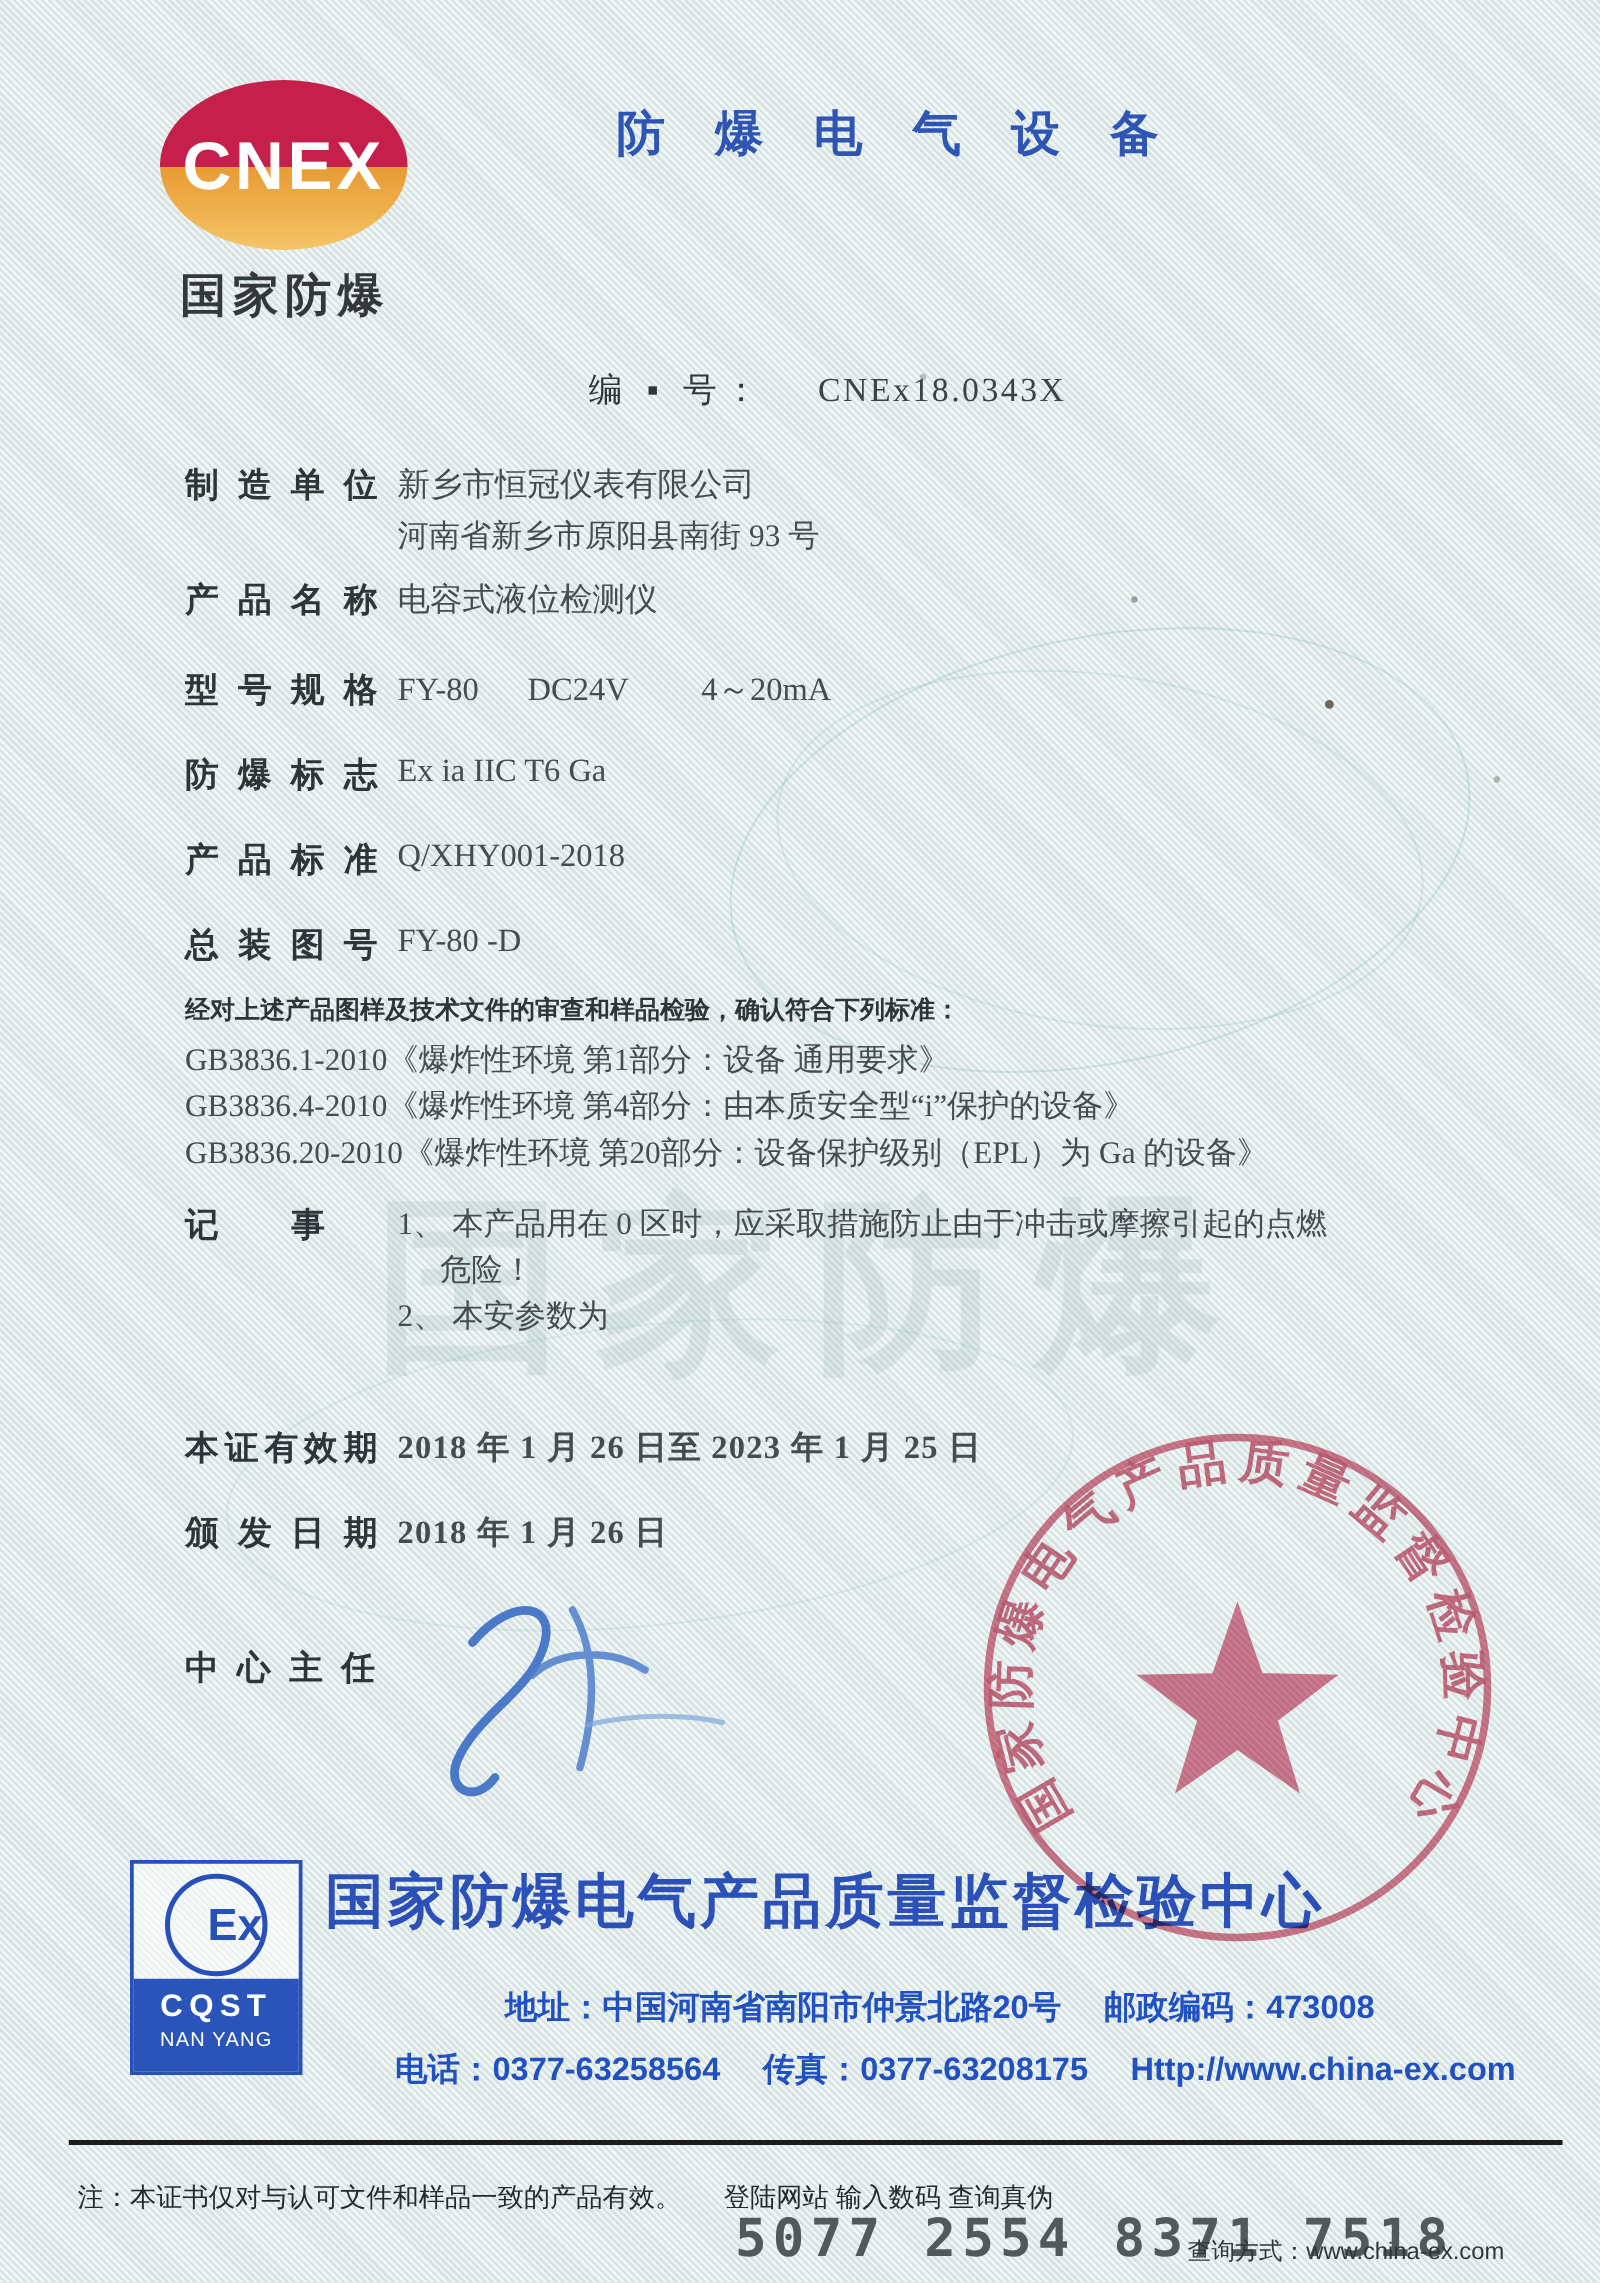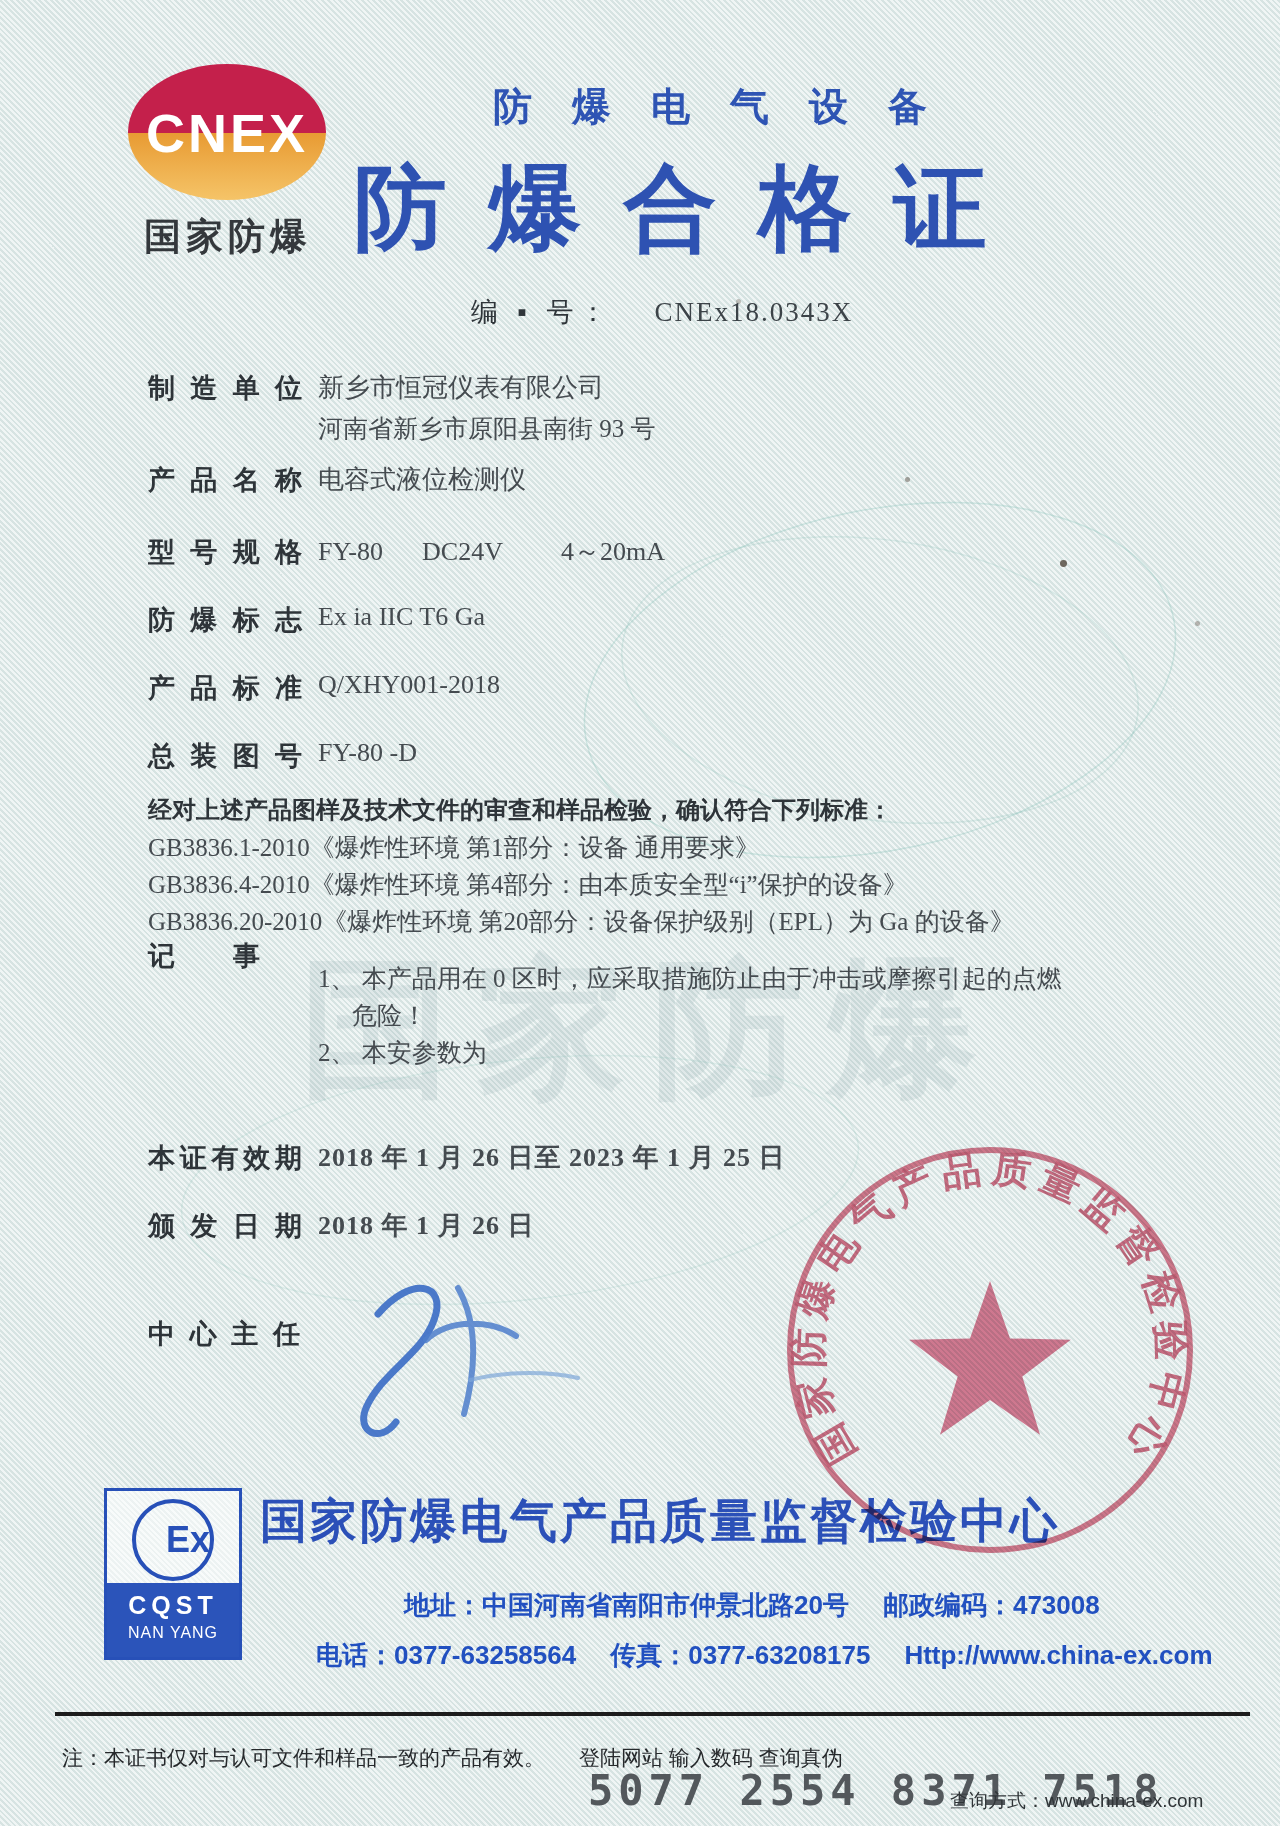--- a/index.html
+++ b/index.html
@@ -25,21 +25,21 @@
     color:#2e52b2;letter-spacing:42px;padding-left:42px;box-sizing:border-box;z-index:1;}
   .number-line{left:0;top:294px;width:100%;text-align:center;padding-left:44px;box-sizing:border-box;z-index:1;}
   .number-line .nl{font-size:27px;color:#2f353a;letter-spacing:6px;}
   .number-line .nv{font-size:27px;color:#3c4348;font-family:"Liberation Serif",serif;margin-left:42px;letter-spacing:2px;}
   
   .flabel{position:absolute;left:148px;width:154px;font-size:27px;font-weight:bold;color:#2e3439;
     text-align:justify;text-align-last:justify;z-index:1;}
   .fvalue{position:absolute;left:318px;font-size:26px;color:#454b50;
     font-family:"Liberation Serif",serif;white-space:pre;z-index:1;}
   
-  .intro{left:148px;top:794px;font-size:24px;font-weight:bold;color:#2e3439;z-index:1;}
+  .intro{left:148px;top:794px;font-size:20px;font-weight:bold;color:#2e3439;z-index:1;}
   .std{position:absolute;left:148px;font-size:25px;color:#454b50;font-family:"Liberation Serif",serif;z-index:1;}
   
   .note-line{position:absolute;font-size:25px;color:#454b50;font-family:"Liberation Serif",serif;z-index:1;text-align:right;}
   
   .date-val{font-weight:600;letter-spacing:1px;}
   
   .sig{left:330px;top:1262px;z-index:2;}
   
   .stamp{left:778px;top:1118px;z-index:3;mix-blend-mode:multiply;opacity:.88;}
   
@@ -82,21 +82,20 @@
     <ellipse cx="880" cy="680" rx="260" ry="140" fill="none" stroke="rgba(120,185,175,.20)" stroke-width="1.5" transform="rotate(8 880 680)"></ellipse>
     <ellipse cx="520" cy="1180" rx="340" ry="120" fill="none" stroke="rgba(120,185,175,.16)" stroke-width="1.5" transform="rotate(-6 520 1180)"></ellipse>
   </svg>
   <div class="abs specks"></div>
 
   <div class="abs logo-oval">
     <span>CNEX</span>
   </div>
   <div class="abs logo-caption">国家防爆</div>
   <div class="abs doc-type">防爆电气设备</div>
-  <div class="abs main-title">防爆合格证</div>
   <div class="abs number-line">
     <span class="nl">编 ▪ 号：</span><span class="nv">CNEx18.0343X</span>
   </div>
 
   <div class="flabel" style="top:370px">制造单位</div>
   <div class="fvalue" style="top:370px">新乡市恒冠仪表有限公司</div>
   <div class="fvalue" style="top:412px;font-size:25px">河南省新乡市原阳县南街 93 号</div>
 
   <div class="flabel" style="top:462px">产品名称</div>
   <div class="fvalue" style="top:462px">电容式液位检测仪</div>
@@ -111,21 +110,21 @@
   <div class="fvalue" style="top:670px">Q/XHY001-2018</div>
 
   <div class="flabel" style="top:738px">总装图号</div>
   <div class="fvalue" style="top:738px">FY-80 -D</div>
 
   <div class="abs intro">经对上述产品图样及技术文件的审查和样品检验，确认符合下列标准：</div>
   <div class="std" style="top:831px">GB3836.1-2010《爆炸性环境  第1部分：设备 通用要求》</div>
   <div class="std" style="top:868px">GB3836.4-2010《爆炸性环境  第4部分：由本质安全型“i”保护的设备》</div>
   <div class="std" style="top:905px">GB3836.20-2010《爆炸性环境  第20部分：设备保护级别（EPL）为 Ga 的设备》</div>
 
-  <div class="flabel" style="top:938px;width:112px">记事</div>
+  <div class="flabel" style="top:962px;width:112px">记事</div>
   <div class="note-line" style="left:318px;top:962px">1、 本产品用在 0 区时，应采取措施防止由于冲击或摩擦引起的点燃</div>
   <div class="note-line" style="left:352px;top:999px">危险！</div>
   <div class="note-line" style="left:318px;top:1036px">2、 本安参数为</div>
 
   <div class="flabel" style="top:1140px">本证有效期</div>
   <div class="fvalue date-val" style="top:1140px">2018 年 1 月 26 日至 2023 年 1 月 25 日</div>
 
   <div class="flabel" style="top:1208px">颁发日期</div>
   <div class="fvalue date-val" style="top:1208px">2018 年 1 月 26 日</div>
 

